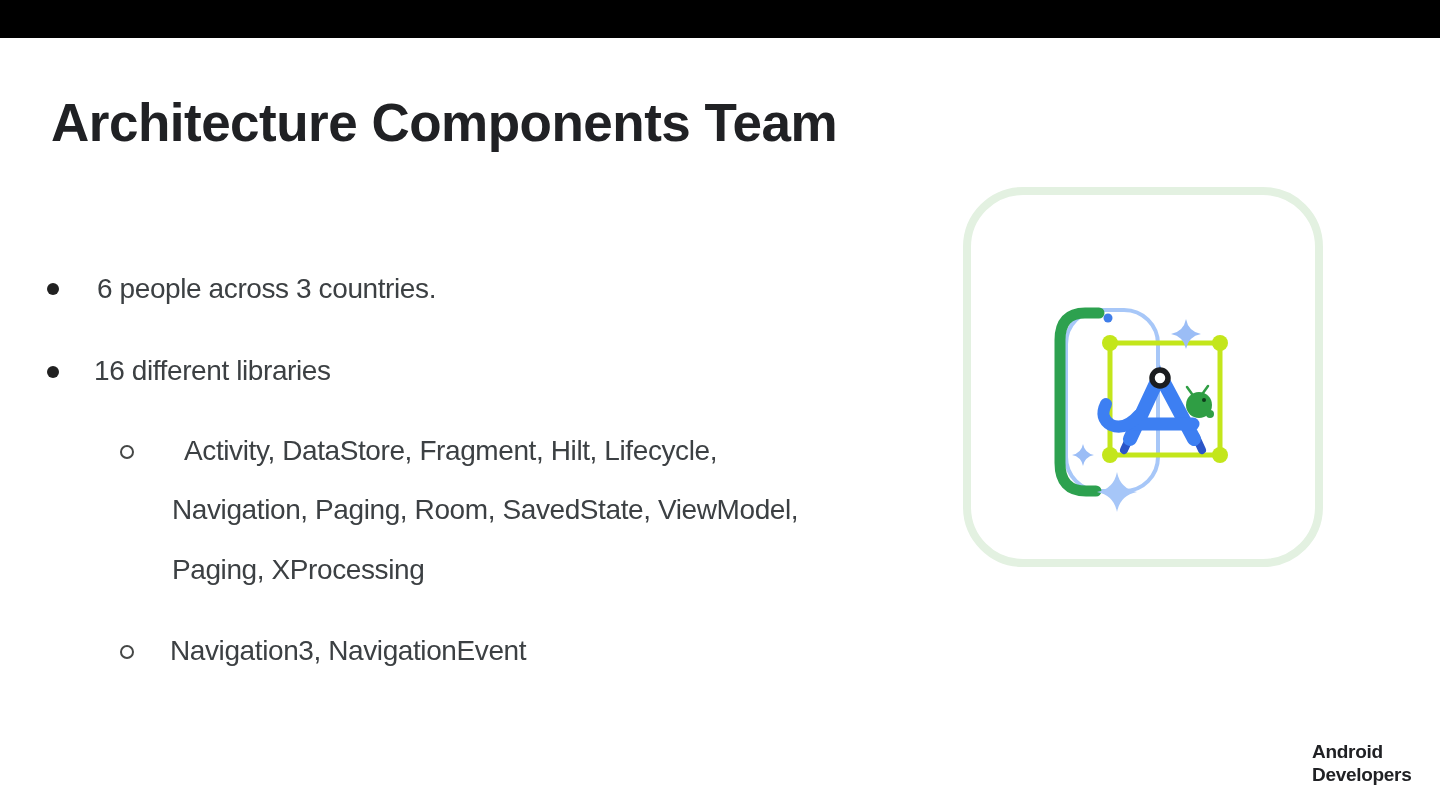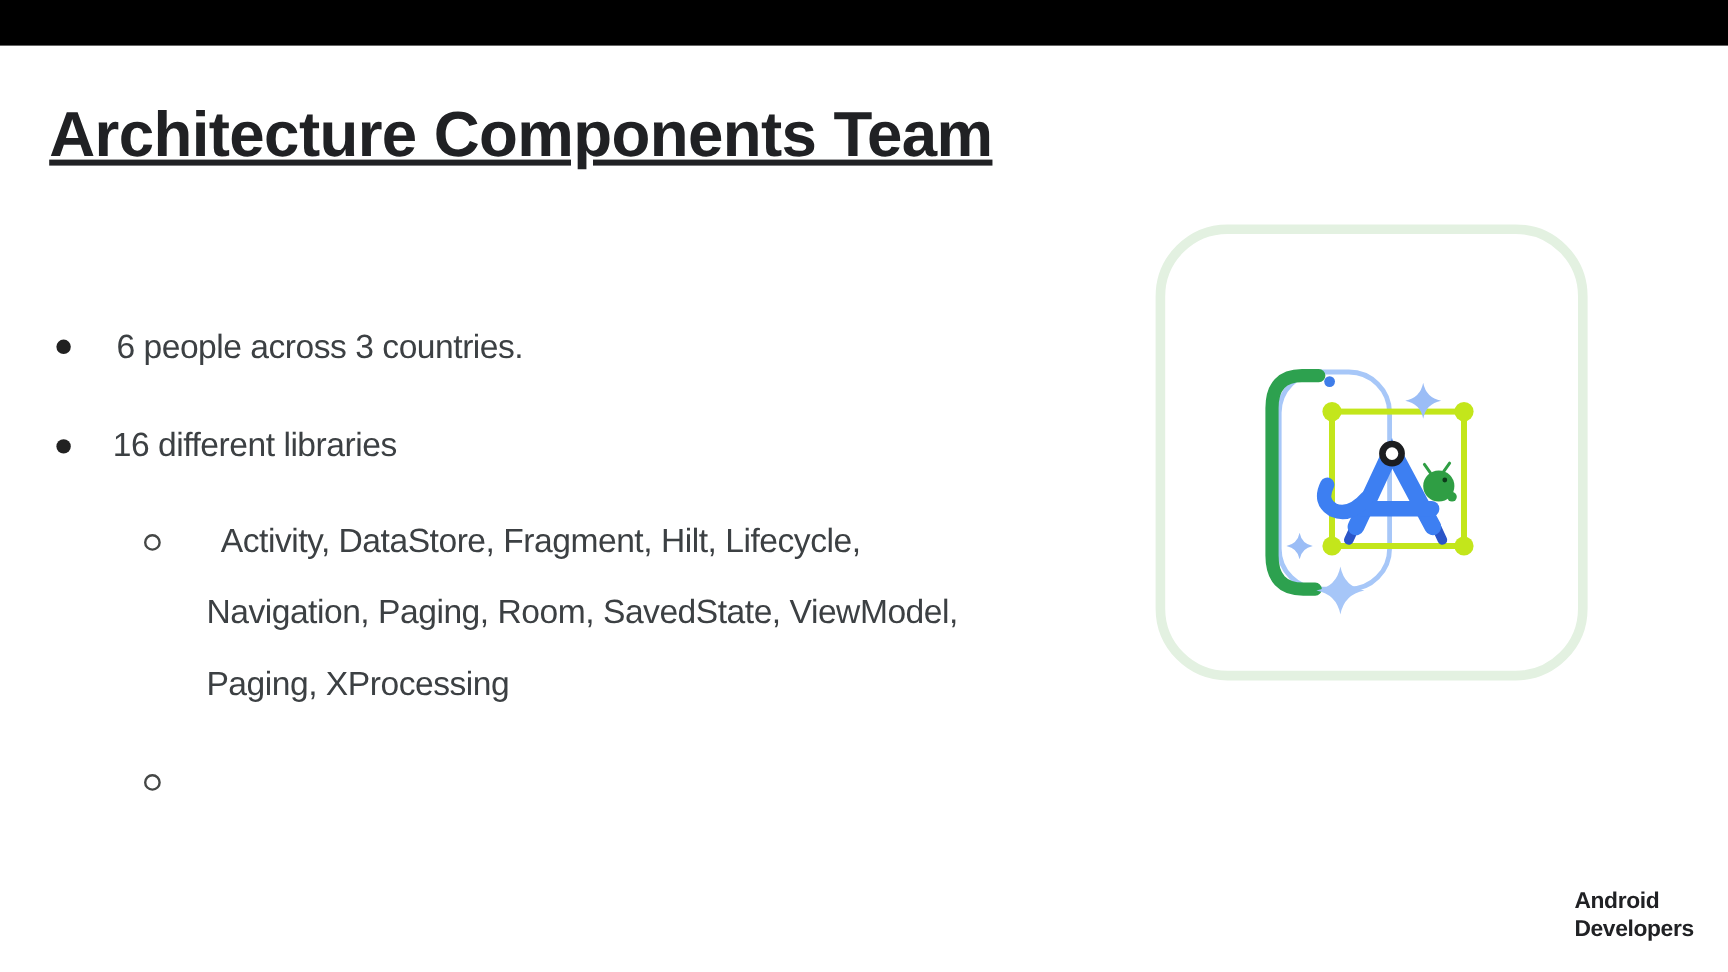--- a/index.html
+++ b/index.html
@@ -2,22 +2,22 @@
 <html><head>
 <meta charset="utf-8">
 <style>
   html,body{margin:0;padding:0;background:#ffffff;}
   .stage{
     position:relative;width:1440px;height:810px;overflow:hidden;background:#ffffff;
     font-family:"Liberation Sans", sans-serif;
   }
   .letterbox{position:absolute;left:0;top:0;width:1440px;height:38px;background:#000000;}
   .title{
-    position:absolute;left:40px;top:84px;margin:1px;
-    font-size:53px;line-height:56px;font-weight:700;letter-spacing:-0.5px;color:#202124;text-decoration:underline;
+    position:absolute;left:40px;top:84px;margin:11px;
+    font-size:53px;line-height:56px;font-weight:700;letter-spacing:-0.5px;color:#202124;
   }
   .line{position:absolute;font-size:28px;line-height:30px;letter-spacing:-0.4px;color:#3c4043;white-space:nowrap;}
   .dot{position:absolute;width:12px;height:12px;border-radius:50%;background:#212121;}
   .circ{position:absolute;width:10px;height:10px;border-radius:50%;border:2px solid #454746;background:transparent;box-sizing:content-box;}
   .dot1{left:47px;top:283px;}
   .dot2{left:47px;top:366px;}
   .circ1{left:120px;top:445px;}
   .circ2{left:120px;top:645px;}
   .t-b1{left:97px;top:274px;}
   .t-b2{left:94px;top:356px;}
@@ -49,20 +49,21 @@
 
   <span class="dot dot2"></span>
   <div class="line t-b2">16 different libraries</div>
 
   <span class="circ circ1"></span>
   <div class="line t-s1b">Navigation, Paging, Room, SavedState, ViewModel,</div>
   <div class="line t-s1a">Activity, DataStore, Fragment, Hilt, Lifecycle,</div>
   <div class="line t-s1c">Paging, XProcessing</div>
 
   <span class="circ circ2"></span>
+  <div class="line t-s2">Navigation3, NavigationEvent</div>
 
   <div class="card">
     <svg width="360" height="380" viewBox="0 0 360 380">
 
       <rect x="103" y="123" width="92" height="181" rx="34" fill="none" stroke="#a7c7f8" stroke-width="4"></rect>
 
       <circle cx="145" cy="131" r="4.5" fill="#3f7de9"></circle>
 
       <path d="M 136,126 H 122 Q 97,126 97,153 V 276 Q 97,304 123,304 H 133" fill="none" stroke="#2da14f" stroke-width="11" stroke-linecap="round"></path>
 

